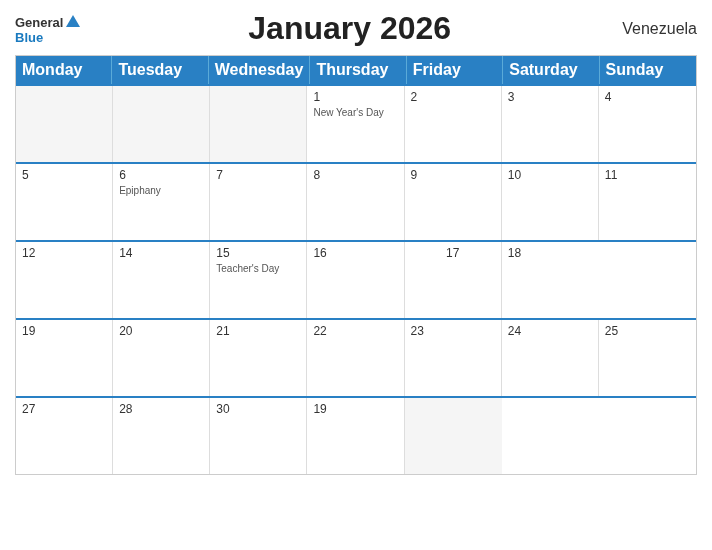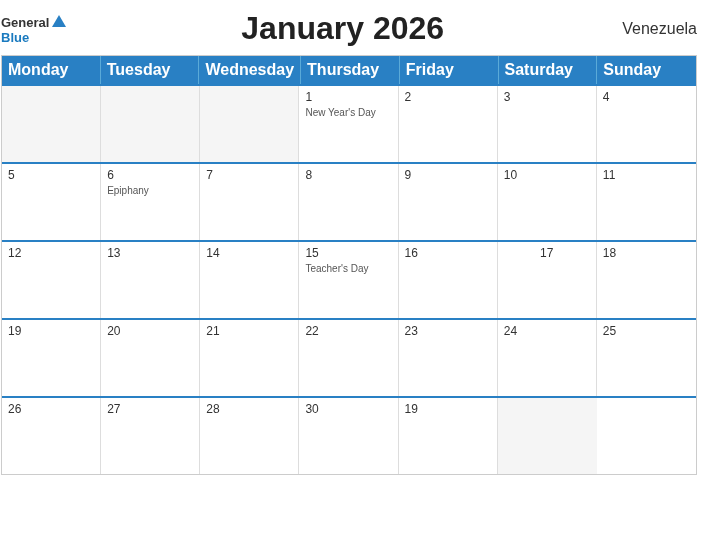--- a/index.html
+++ b/index.html
@@ -6,21 +6,21 @@
     body {
       width: 712px;
       height: 550px;
       background: #fff;
       font-family: Arial, sans-serif;
       overflow: hidden;
     }
     .page {
       width: 712px;
       height: 550px;
-      padding: 10px 15px 10px 1px;
+      padding: 10px 15px 10px 15px;
     }
     .header {
       display: flex;
       align-items: center;
       justify-content: space-between;
       margin-bottom: 8px;
     }
     .logo {
       display: flex;
       align-items: center;
@@ -194,23 +194,20 @@
           </div>
           <div class="cal-cell">
             <span class="day-num">11</span>
           </div>
         </div>
         <div class="week-row" style="border-top: 2px solid rgb(41, 128, 196);">
           <div class="cal-cell" style="border-right: 1px solid rgb(221, 221, 221);">
             <span class="day-num">12</span>
           </div>
           <div class="cal-cell" style="border-right: 1px solid rgb(221, 221, 221);">
-            <span class="day-num">13</span>
-          </div>
-          <div class="cal-cell" style="border-right: 1px solid rgb(221, 221, 221);">
             <span class="day-num">14</span>
           </div>
           <div class="cal-cell" style="border-right: 1px solid rgb(221, 221, 221);">
             <span class="day-num">15</span>
             <span class="day-event">Teacher's Day</span>
           </div>
           <div class="cal-cell" style="border-right: 1px solid rgb(221, 221, 221);">
             <span class="day-num">16</span>
           </div>
           <div class="cal-cell" style="border-right: 1px solid rgb(221, 221, 221); text-align: center;">
@@ -237,23 +234,20 @@
             <span class="day-num">23</span>
           </div>
           <div class="cal-cell" style="border-right: 1px solid rgb(221, 221, 221);">
             <span class="day-num">24</span>
           </div>
           <div class="cal-cell">
             <span class="day-num">25</span>
           </div>
         </div>
         <div class="week-row" style="border-top: 2px solid rgb(41, 128, 196);">
-          <div class="cal-cell" style="border-right: 1px solid rgb(221, 221, 221);">
-            <span class="day-num">26</span>
-          </div>
           <div class="cal-cell" style="border-right: 1px solid rgb(221, 221, 221);">
             <span class="day-num">27</span>
           </div>
           <div class="cal-cell" style="border-right: 1px solid rgb(221, 221, 221);">
             <span class="day-num">28</span>
           </div>
           <div class="cal-cell" style="border-right: 1px solid rgb(221, 221, 221);">
             <span class="day-num">30</span>
           </div>
           <div class="cal-cell" style="border-right: 1px solid rgb(221, 221, 221);">

